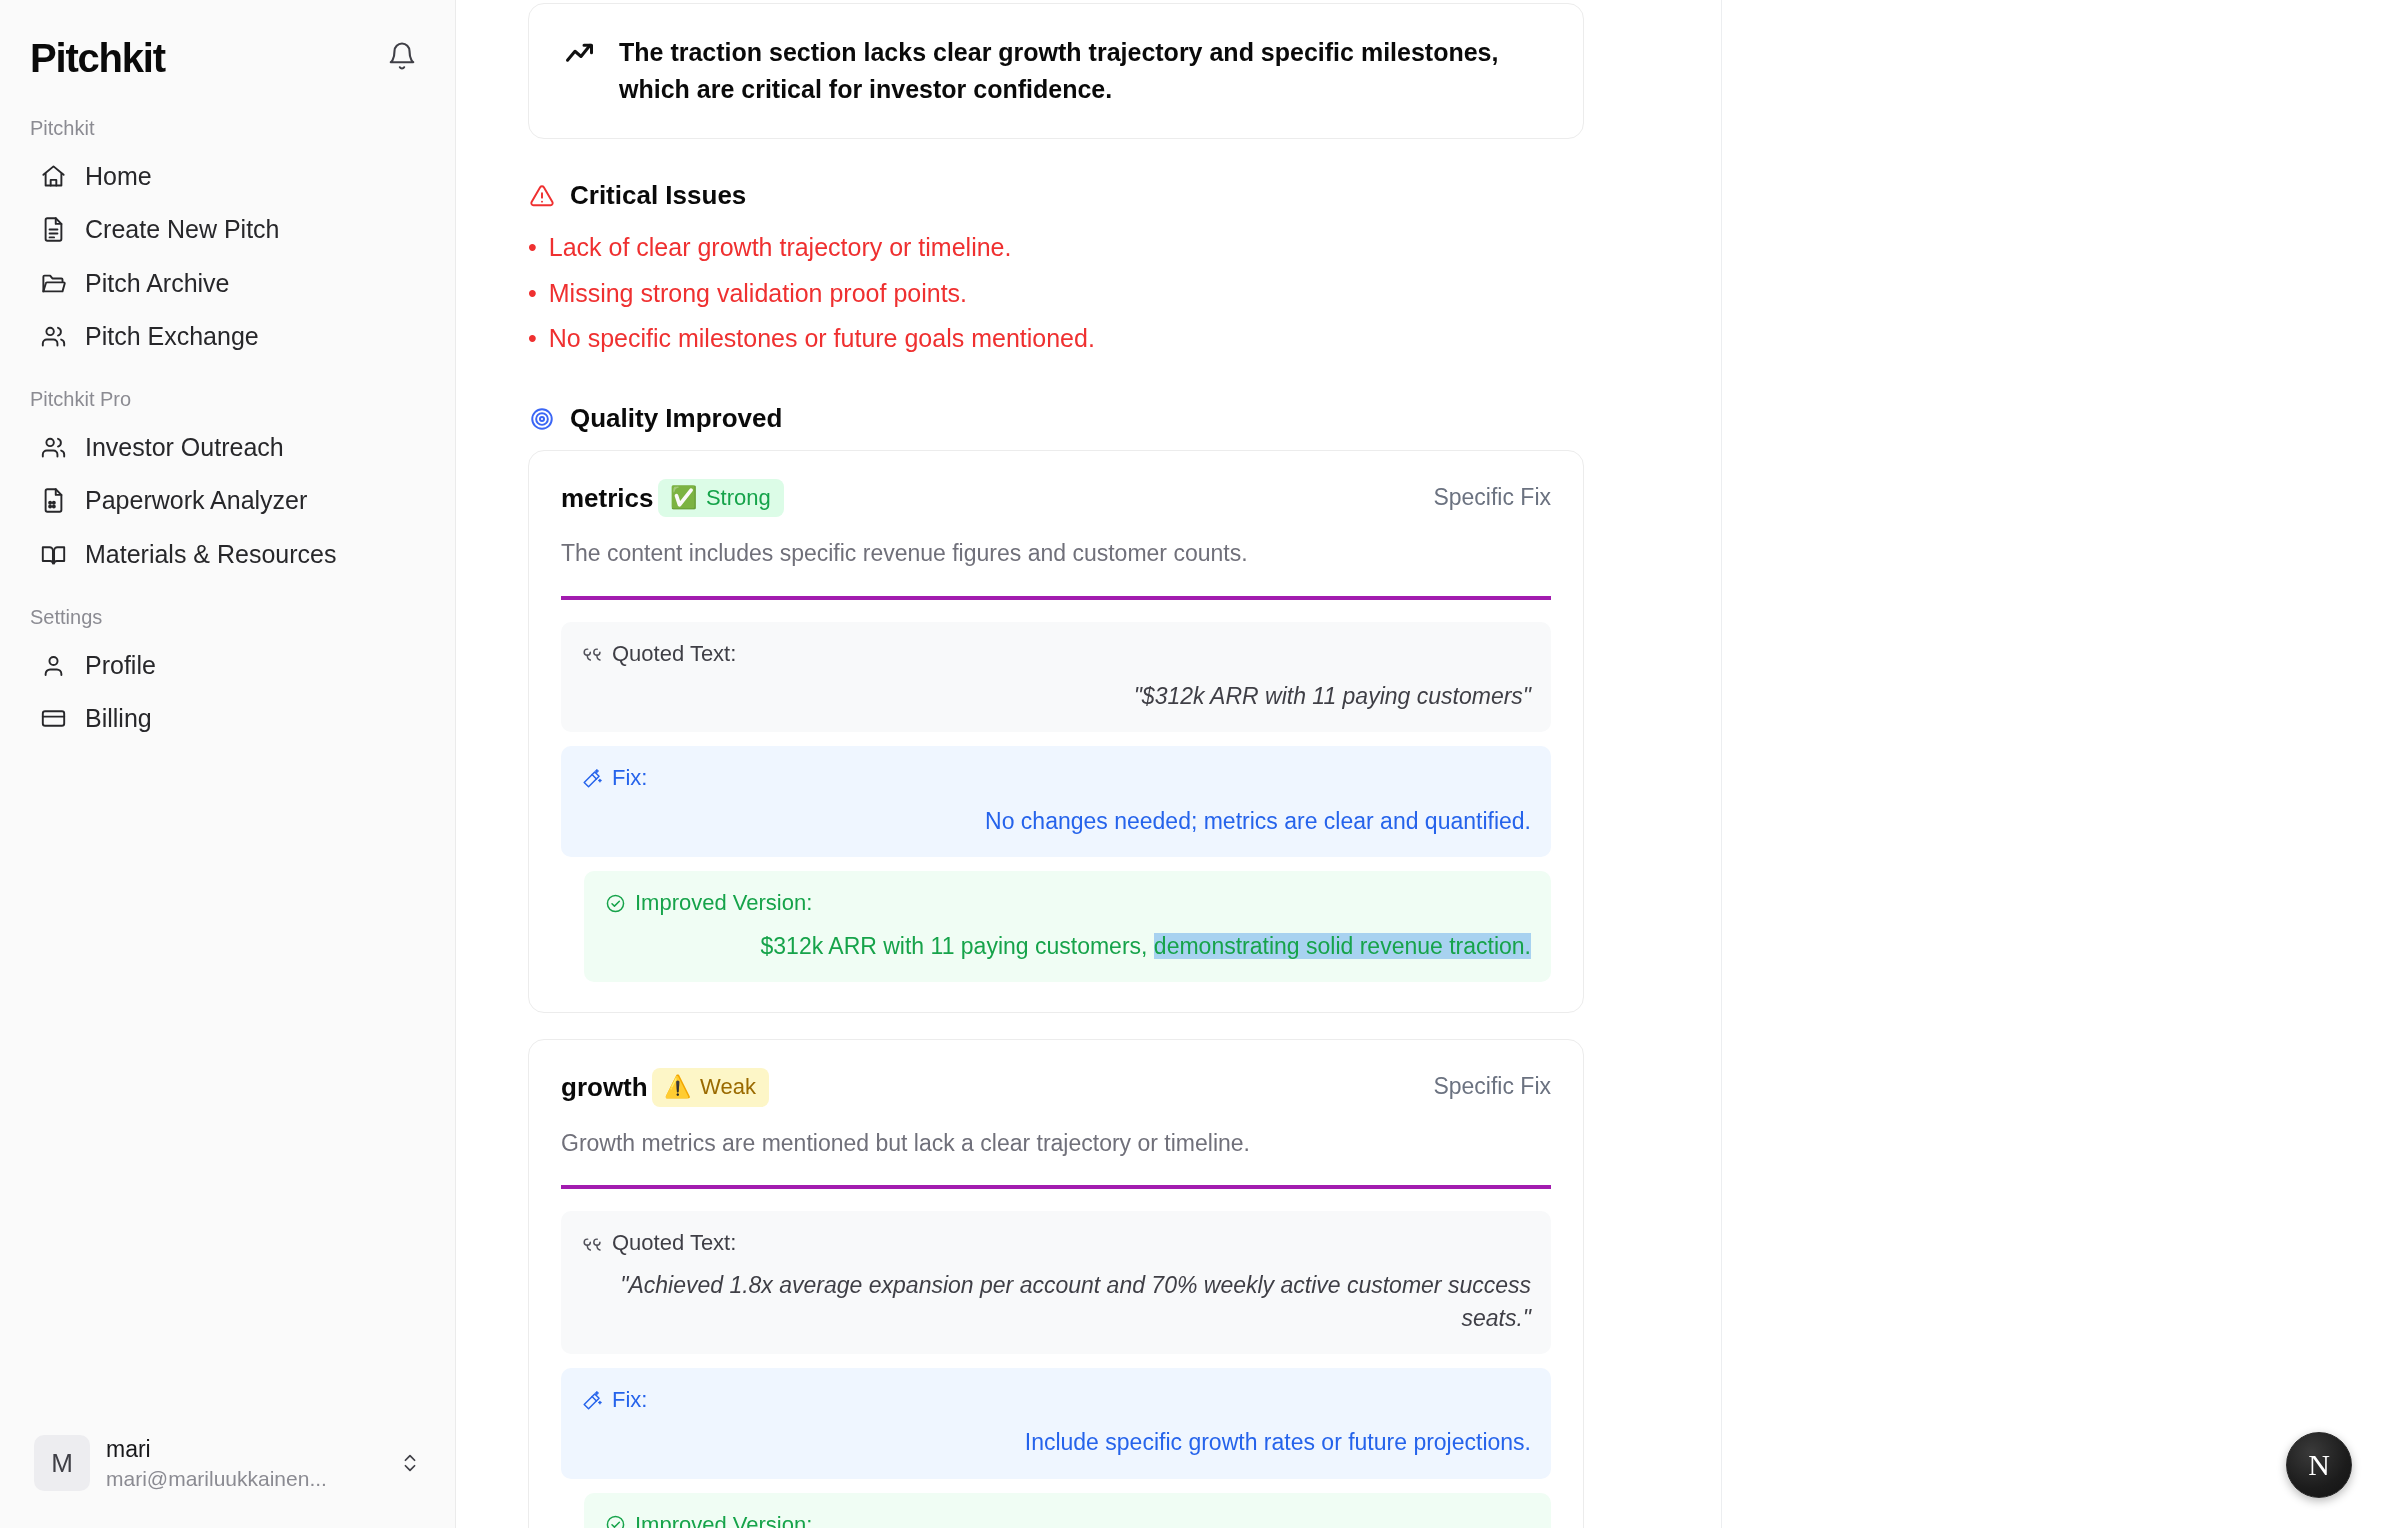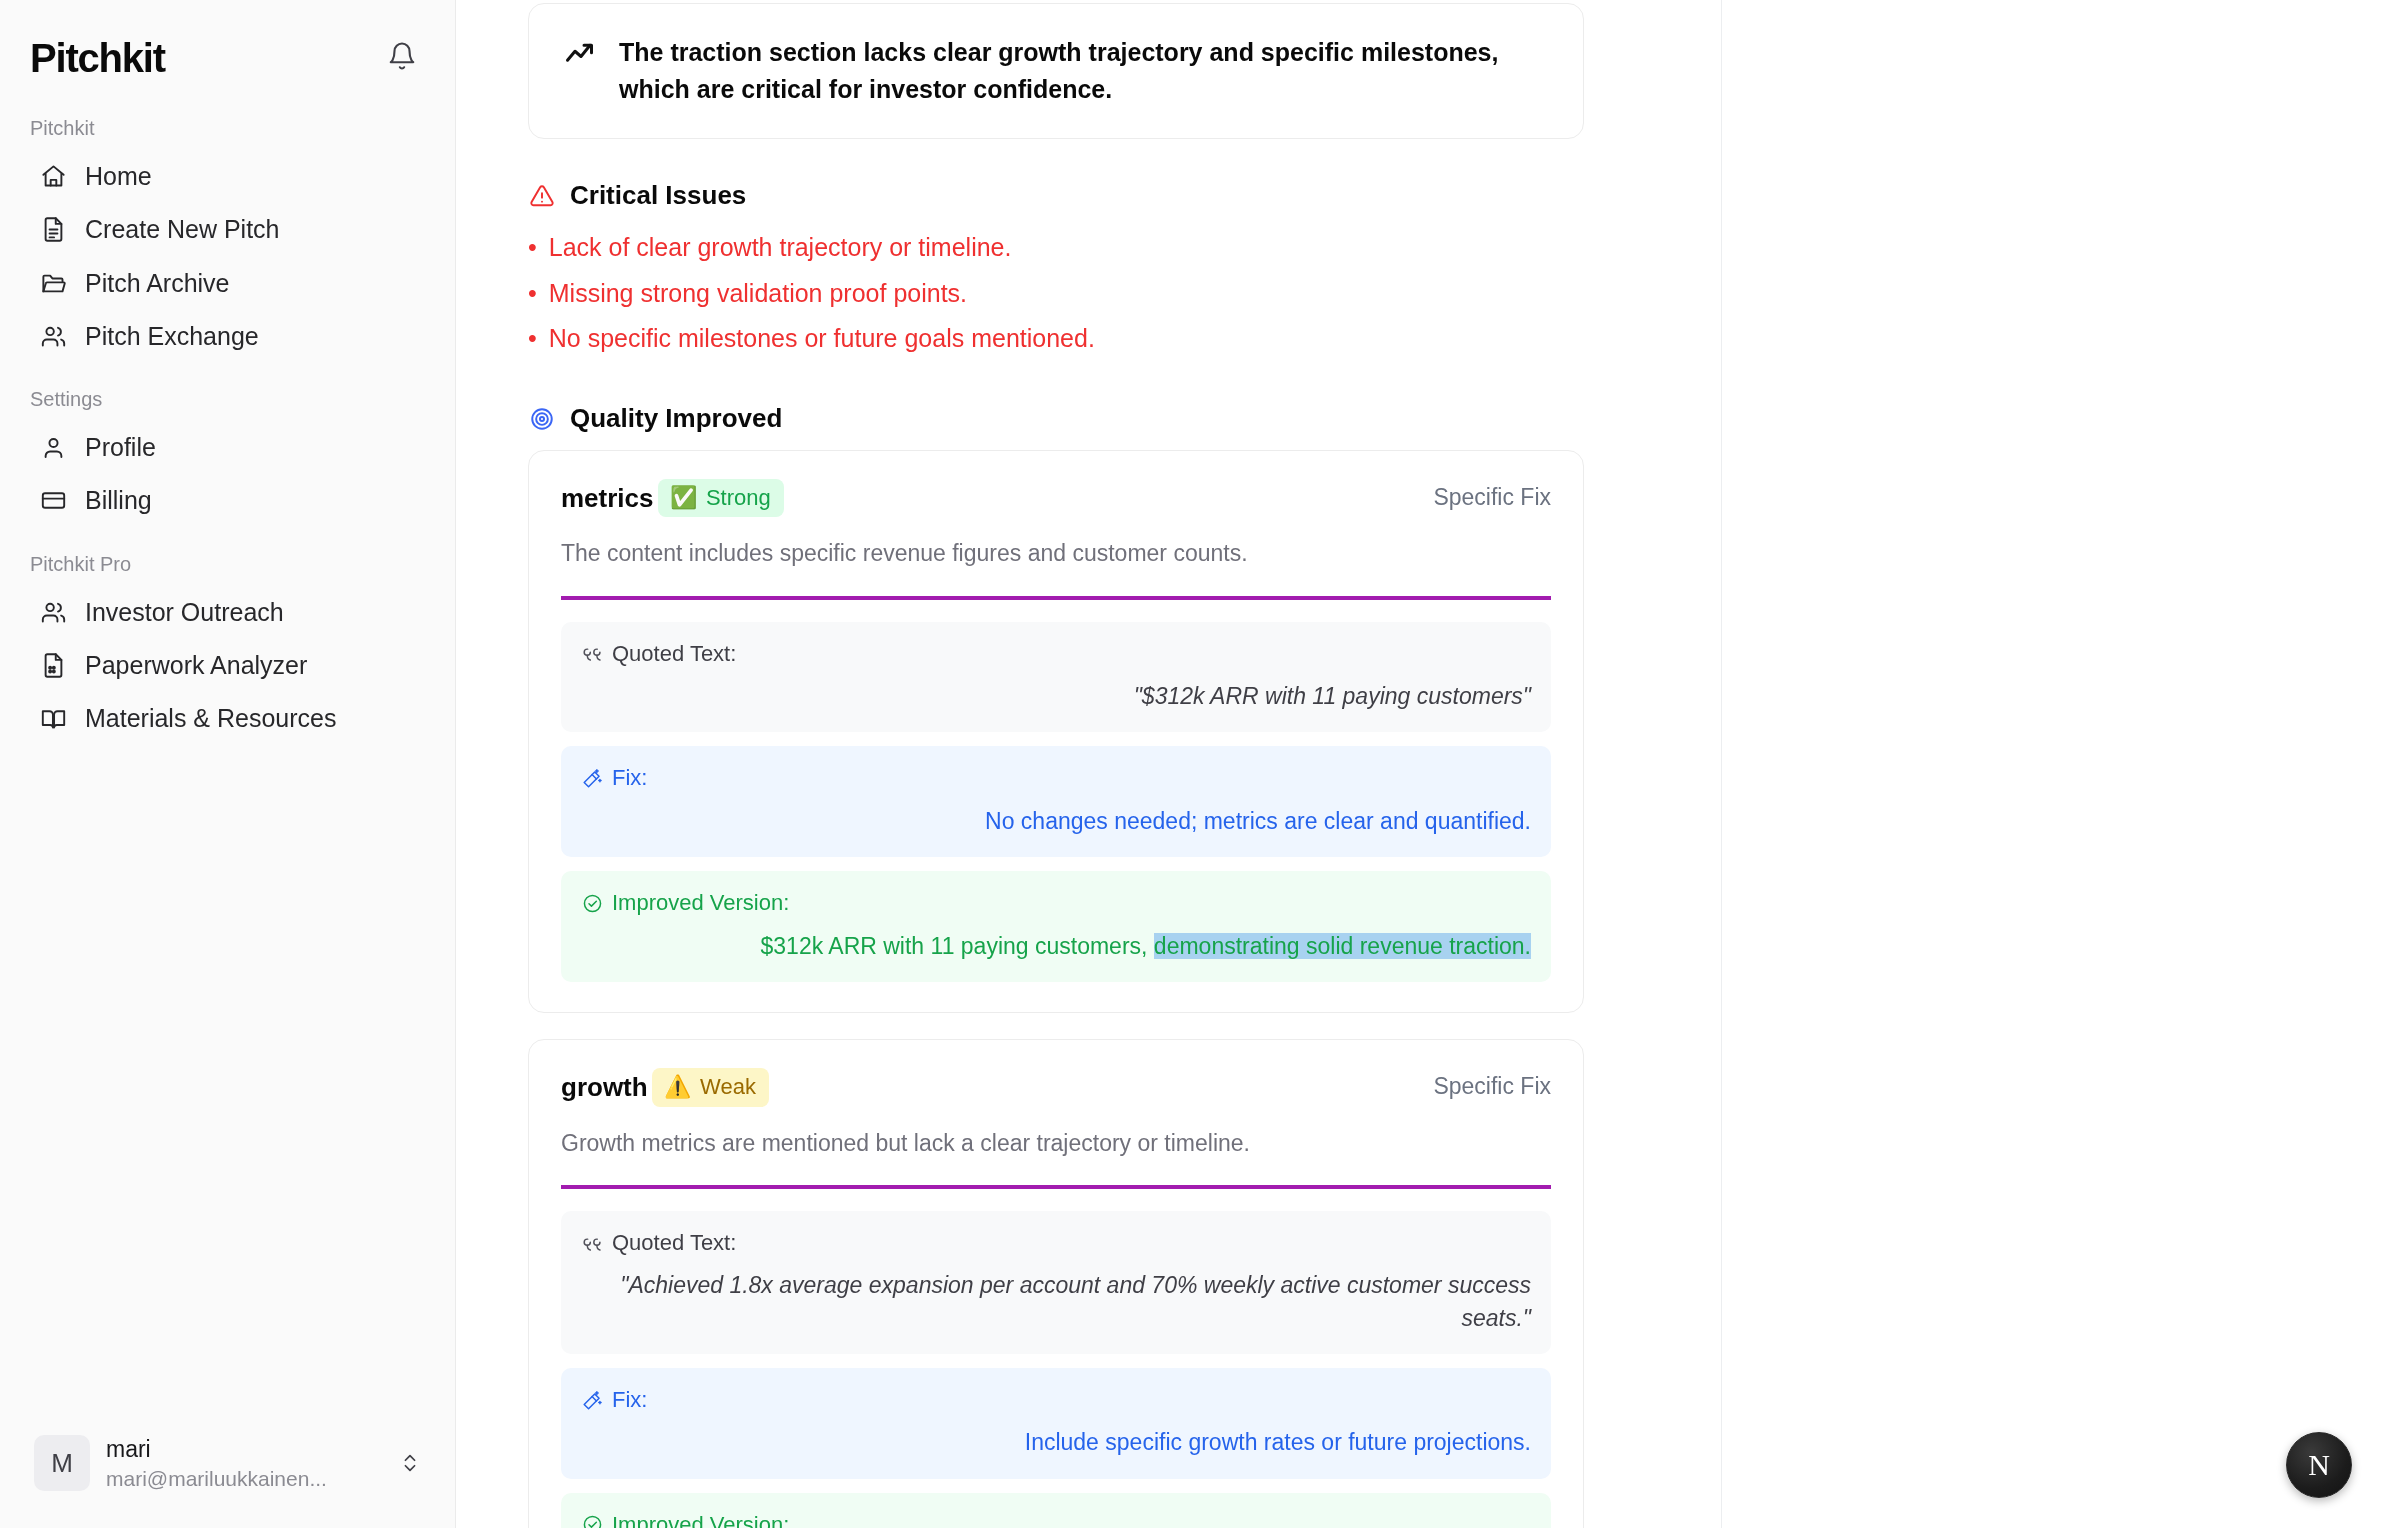--- a/index.html
+++ b/index.html
@@ -231,21 +231,21 @@
   .block .blk-body { font-size: 23px; line-height: 1.4; }
 
   .block.quoted { background: #f8f9fa; }
   .block.quoted .blk-label { color: #3f3f46; }
   .block.quoted .blk-body { color: #3f3f46; font-style: italic; }
 
   .block.fix { background: #eff6ff; }
   .block.fix .blk-label { color: #2563eb; }
   .block.fix .blk-body { color: #2563eb; }
 
-  .block.improved { background: #f0fdf4; }
+  .block.improved { background: #f0fdf4; margin-left: 23px; }
   .block.improved .blk-label { color: #16a34a; }
   .block.improved .blk-body { color: #16a34a; }
   .sel-highlight { background: #a8d2f0; }
 
   .blk-icon { width: 22px; height: 22px; display:inline-flex; align-items:center; justify-content:center; }
   .blk-icon svg { display:block; }
 
   
   .next-badge {
     position: absolute;
@@ -325,44 +325,20 @@
             <circle cx="9" cy="7.5" r="3.3"></circle>
             <path d="M21.5 20v-1.8a3.6 3.6 0 0 0-2.7-3.48"></path>
             <path d="M16 4.3a3.6 3.6 0 0 1 0 6.9"></path>
           </svg>
         </span>
         <span>Pitch Exchange</span>
       </div>
     </div>
 
     <div class="nav-group">
-      <div class="group-label">Settings</div>
-
-      <div class="nav-item">
-        <span class="nav-icon">
-          <svg viewBox="0 0 24 24" fill="none" stroke="#27272a" stroke-width="1.7" stroke-linecap="round" stroke-linejoin="round">
-            <circle cx="12" cy="8" r="3.6"></circle>
-            <path d="M5 20.5v-1a4 4 0 0 1 4-4h6a4 4 0 0 1 4 4v1"></path>
-          </svg>
-        </span>
-        <span>Profile</span>
-      </div>
-
-      <div class="nav-item">
-        <span class="nav-icon">
-          <svg viewBox="0 0 24 24" fill="none" stroke="#27272a" stroke-width="1.7" stroke-linecap="round" stroke-linejoin="round">
-            <rect x="2.5" y="5.5" width="19" height="13" rx="2"></rect>
-            <path d="M2.5 10.3h19"></path>
-          </svg>
-        </span>
-        <span>Billing</span>
-      </div>
-    </div>
-
-    <div class="nav-group">
       <div class="group-label">Pitchkit Pro</div>
 
       <div class="nav-item">
         <span class="nav-icon">
           <svg viewBox="0 0 24 24" fill="none" stroke="#27272a" stroke-width="1.7" stroke-linecap="round" stroke-linejoin="round">
             <path d="M15.5 20v-1.8a3.6 3.6 0 0 0-3.6-3.6H6.1A3.6 3.6 0 0 0 2.5 18.2V20"></path>
             <circle cx="9" cy="7.5" r="3.3"></circle>
             <path d="M21.5 20v-1.8a3.6 3.6 0 0 0-2.7-3.48"></path>
             <path d="M16 4.3a3.6 3.6 0 0 1 0 6.9"></path>
           </svg>
@@ -385,20 +361,44 @@
       </div>
 
       <div class="nav-item">
         <span class="nav-icon">
           <svg viewBox="0 0 24 24" fill="none" stroke="#27272a" stroke-width="1.7" stroke-linecap="round" stroke-linejoin="round">
             <path d="M2.5 5.5h6a3 3 0 0 1 3 3V20a2.4 2.4 0 0 0-2.4-2.2H2.5z"></path>
             <path d="M21.5 5.5h-6a3 3 0 0 0-3 3V20a2.4 2.4 0 0 1 2.4-2.2h6.6z"></path>
           </svg>
         </span>
         <span>Materials &amp; Resources</span>
+      </div>
+    </div>
+
+    <div class="nav-group">
+      <div class="group-label">Settings</div>
+
+      <div class="nav-item">
+        <span class="nav-icon">
+          <svg viewBox="0 0 24 24" fill="none" stroke="#27272a" stroke-width="1.7" stroke-linecap="round" stroke-linejoin="round">
+            <circle cx="12" cy="8" r="3.6"></circle>
+            <path d="M5 20.5v-1a4 4 0 0 1 4-4h6a4 4 0 0 1 4 4v1"></path>
+          </svg>
+        </span>
+        <span>Profile</span>
+      </div>
+
+      <div class="nav-item">
+        <span class="nav-icon">
+          <svg viewBox="0 0 24 24" fill="none" stroke="#27272a" stroke-width="1.7" stroke-linecap="round" stroke-linejoin="round">
+            <rect x="2.5" y="5.5" width="19" height="13" rx="2"></rect>
+            <path d="M2.5 10.3h19"></path>
+          </svg>
+        </span>
+        <span>Billing</span>
       </div>
     </div>
 
     <div class="sidebar-spacer"></div>
 
     <div class="user-box">
       <div class="avatar">M</div>
       <div class="user-meta">
         <div class="user-name">mari</div>
         <div class="user-email">mari@mariluukkainen...</div>

